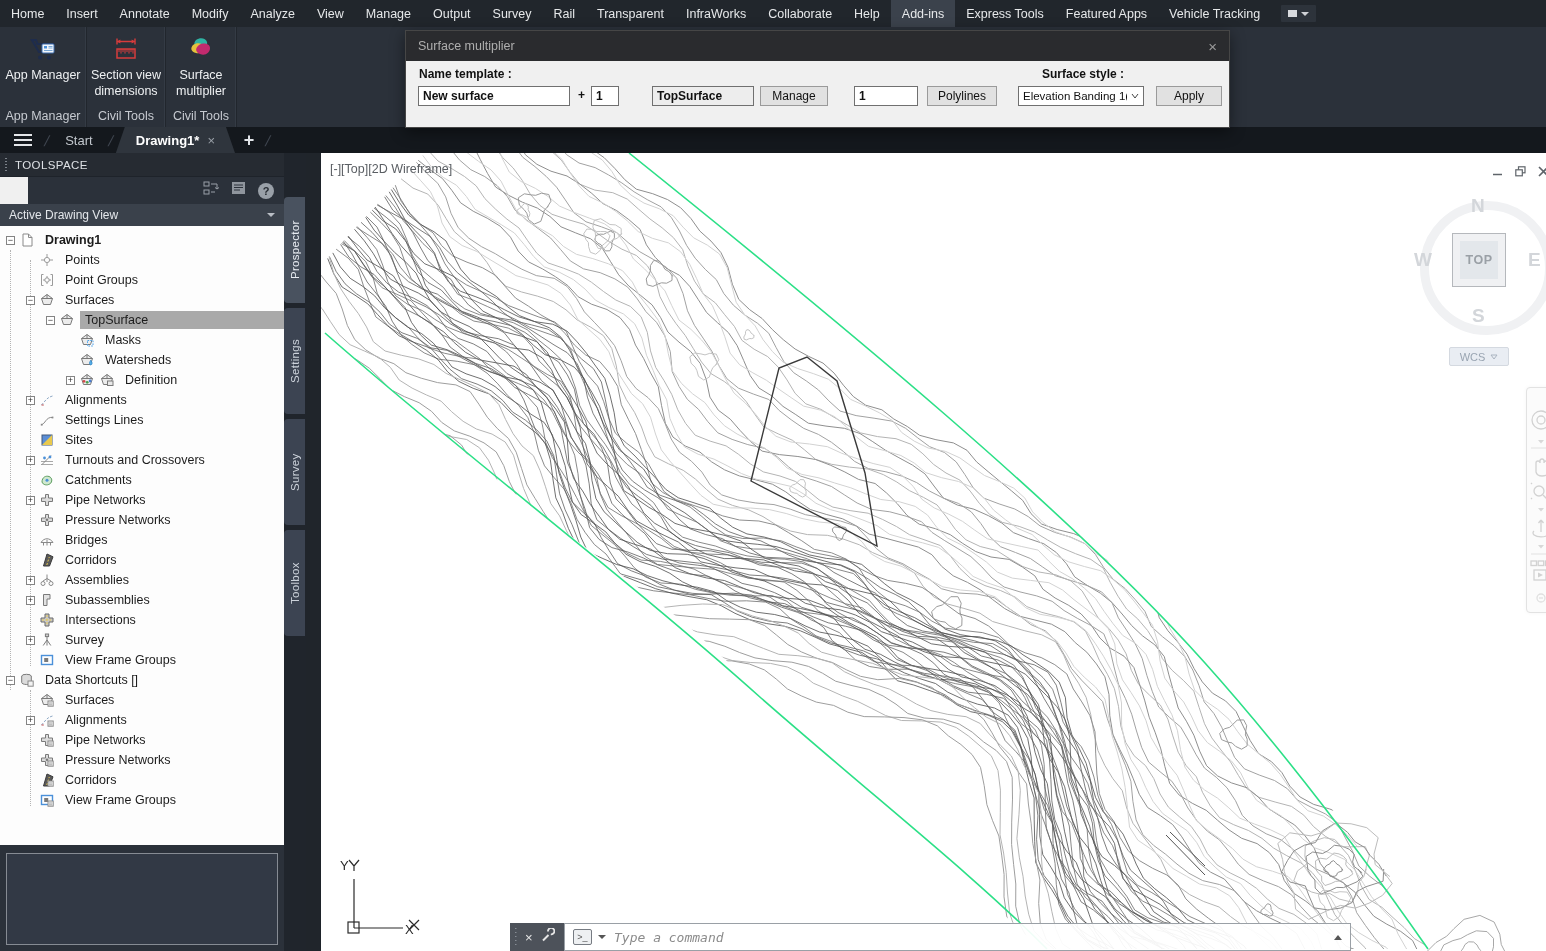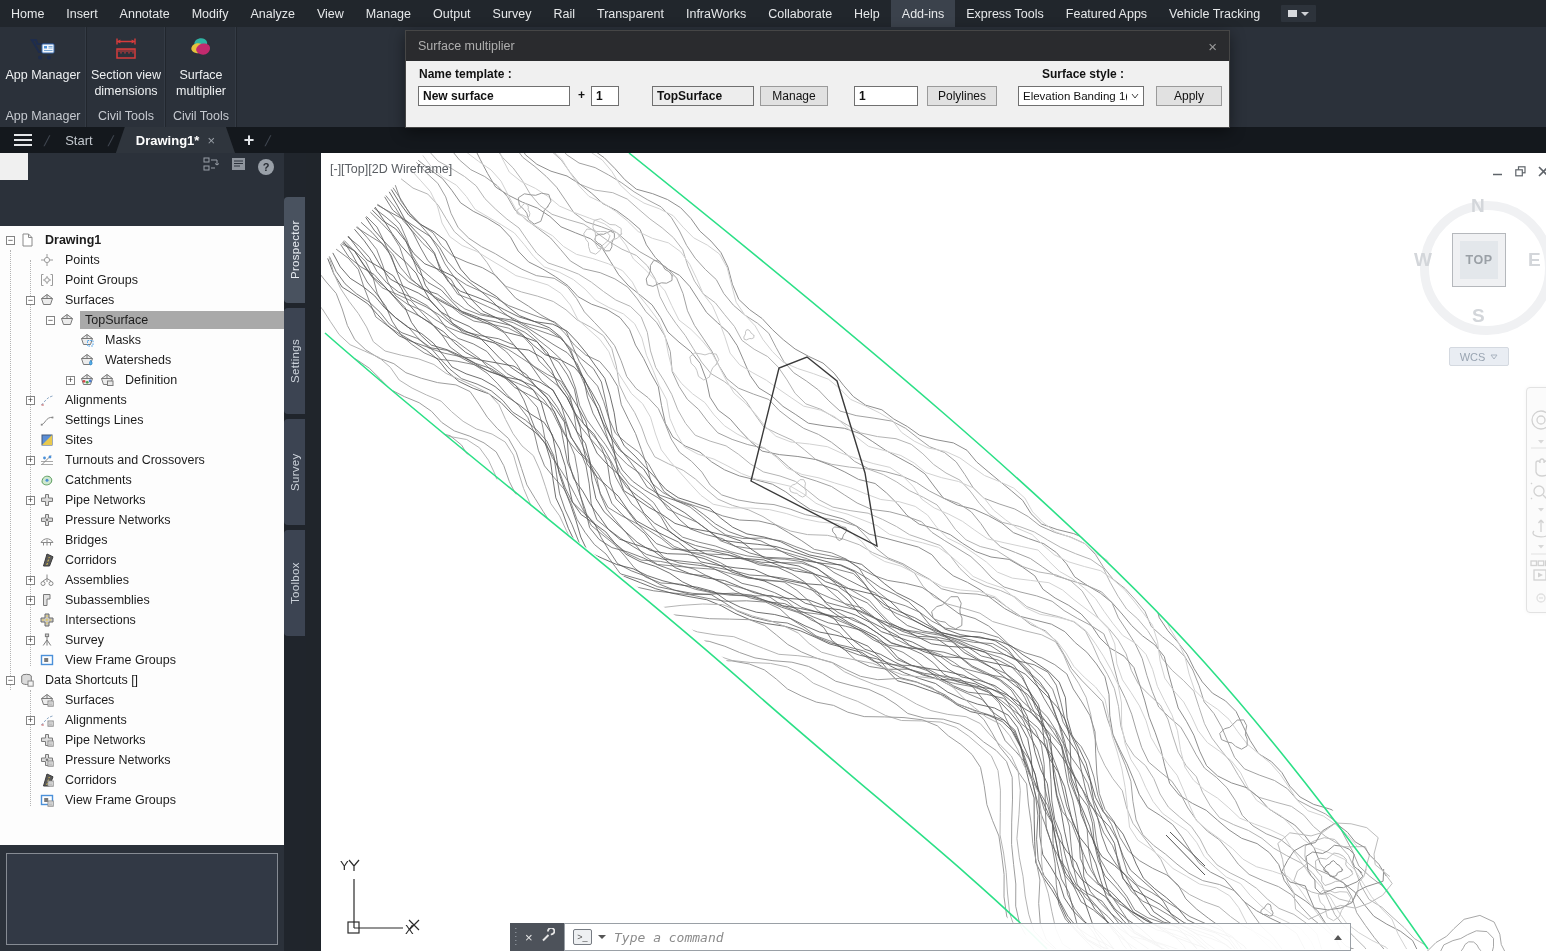--- a/index.html
+++ b/index.html
@@ -176,34 +176,42 @@
   <span class="slash">/</span>
   <span class="ftab active">
     <span>Drawing1*</span>
     <span class="tclose">×</span>
   </span>
   <span class="newtab">+</span>
   <span class="slash">/</span>
 </div>
 
 <div class="toolspace">
+  <div class="ts-title">
+    <span class="grip-v"></span>
+    <span>TOOLSPACE</span>
+  </div>
   <div class="ts-toolbar">
     <div class="ts-blank"></div>
     <div class="ts-tools">
       <span><svg width="17" height="15" viewBox="0 0 17 15">
             <rect x="1" y="1" width="5" height="4" fill="none" stroke="#9aa0a8"></rect>
             <rect x="1" y="9" width="5" height="4" fill="none" stroke="#9aa0a8"></rect>
             <path d="M8,3 h6 M8,11 h4 M14,3 v5 l-2,-1.5 M14,8 l2,-1.5" stroke="#9aa0a8" fill="none"></path>
           </svg></span>
       <span><svg width="16" height="15" viewBox="0 0 16 15">
             <rect x="1" y="1" width="13" height="12" fill="#8f959d"></rect>
             <path d="M3,4 h9 M3,6.5 h9 M3,9 h6" stroke="#2b313a"></path>
           </svg></span>
       <span class="helpdot">?</span>
     </div>
+  </div>
+  <div class="ts-viewsel">
+    <span>Active Drawing View</span>
+    <span class="caret-d" style="border-top-color:#b9bec5"></span>
   </div>
   <div class="tree">
     <div class="guide" style="left:10px;top:24px;height:440px;"></div>
     <div class="guide" style="left:30px;top:34px;height:406px;"></div>
     <div class="guide" style="left:30px;top:464px;height:116px;"></div>
     <div id="tree-items">
         <div class="trow bold">
           <span class="toggle" style="margin-left: 6px;">−</span>
           <span class="ticon">
             <svg width="14" height="14" viewBox="0 0 14 14">

